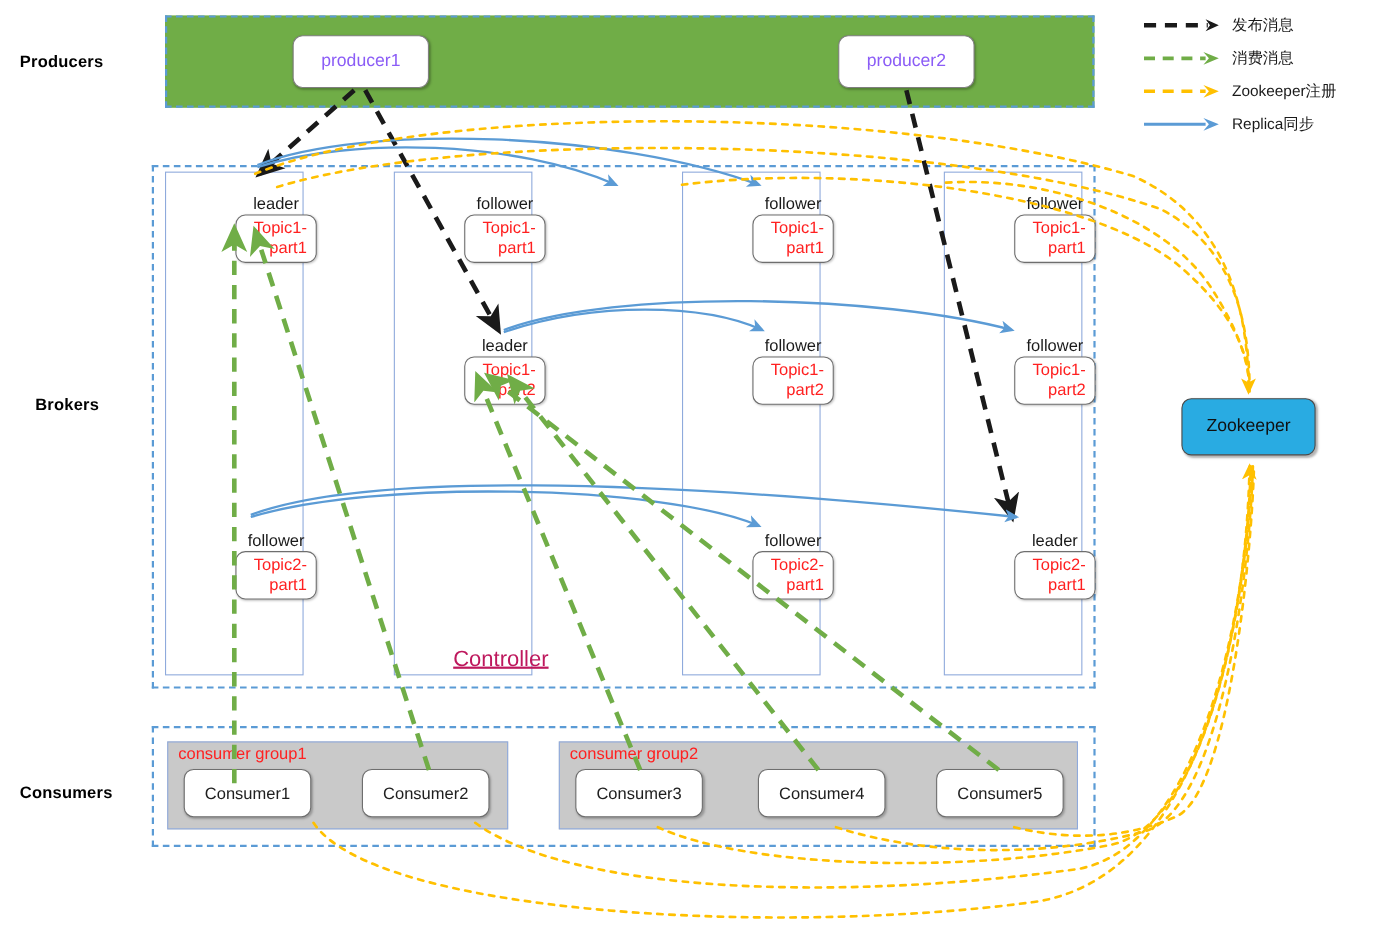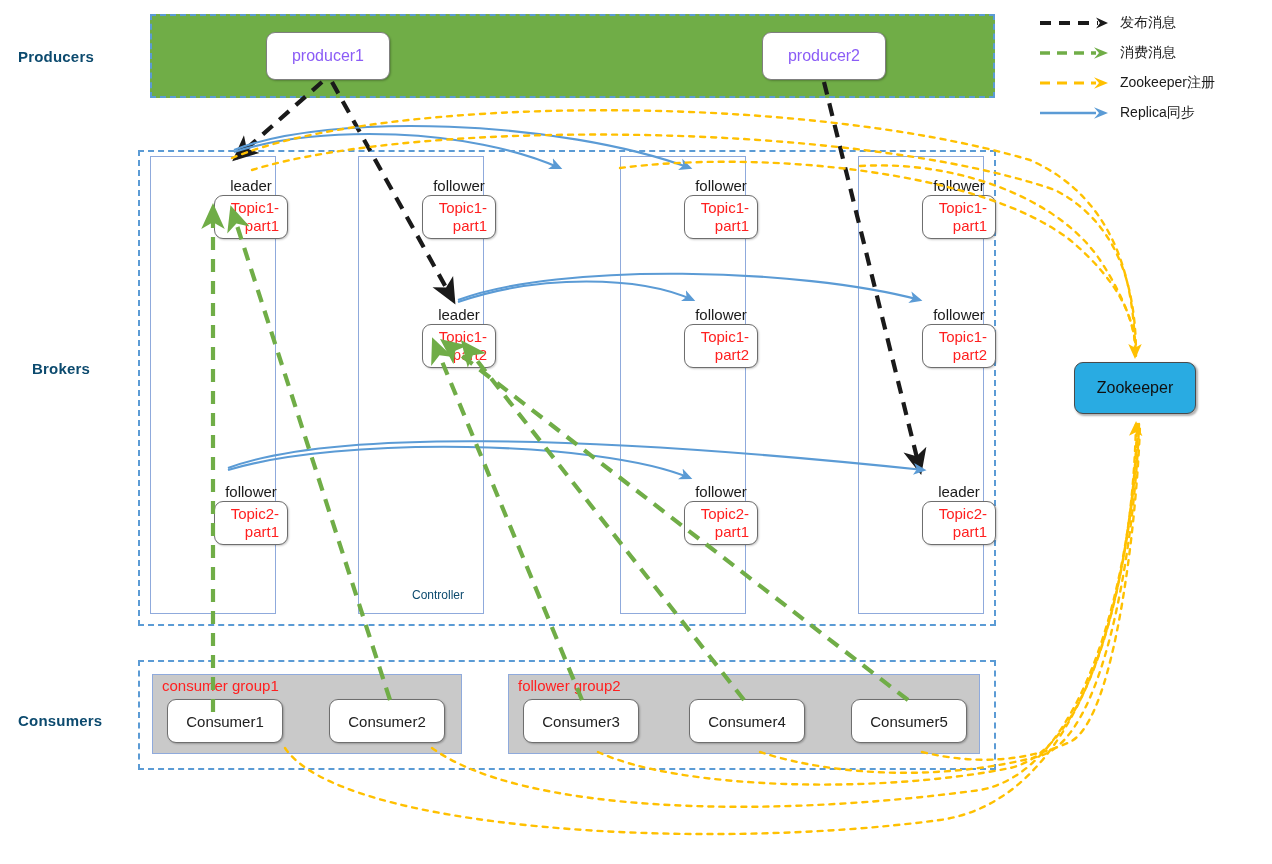--- a/index.html
+++ b/index.html
@@ -25,21 +25,21 @@
     left: 0; top: 0;
     width: 1272px;
     height: 864px;
     pointer-events: none;
   }
   
   .row-label {
     position: absolute;
     font-size: 15px;
     font-weight: bold;
-    color: #0c4a6e;
+    color: #000000;
     letter-spacing: 0.2px;
     white-space: nowrap;
   }
   
   #producers-band {
     position: absolute;
     left: 150px; top: 14px;
     width: 845px; height: 84px;
     background: #70ad47;
     border: 2px dashed #5b9bd5;
@@ -100,23 +100,24 @@
     color: #ff2020;
     font-size: 15px;
     line-height: 18px;
     box-sizing: border-box;
   }
   .cell-topic .tline { display: block; text-align: right; }
   
   #controller-label {
     position: absolute;
     left: 412px; top: 588px;
-    font-size: 12px;
-    color: #0c4a6e;
+    font-size: 20px;
+    color: #be185d;
     white-space: nowrap;
+    text-decoration: underline;
   }
   
   #zookeeper-node {
     position: absolute;
     left: 1074px; top: 362px;
     width: 122px; height: 52px;
     background: #29abe2;
     border: 1.6px solid #4a4a4a;
     border-radius: 9px;
     box-shadow: 1.5px 1.5px 2px rgba(0,0,0,0.3);
@@ -297,21 +298,21 @@
     <div class="cg-title">consumer group1</div>
     <div class="consumer-box" style="left:14px;">
       <span>Consumer1</span>
     </div>
     <div class="consumer-box" style="left:176px;">
       <span>Consumer2</span>
     </div>
   </div>
 
   <div class="consumer-group" style="left:508px; top:674px; width:472px;">
-    <div class="cg-title">follower group2</div>
+    <div class="cg-title">consumer group2</div>
     <div class="consumer-box" style="left:14px;">
       <span>Consumer3</span>
     </div>
     <div class="consumer-box" style="left:180px;">
       <span>Consumer4</span>
     </div>
     <div class="consumer-box" style="left:342px;">
       <span>Consumer5</span>
     </div>
   </div>

